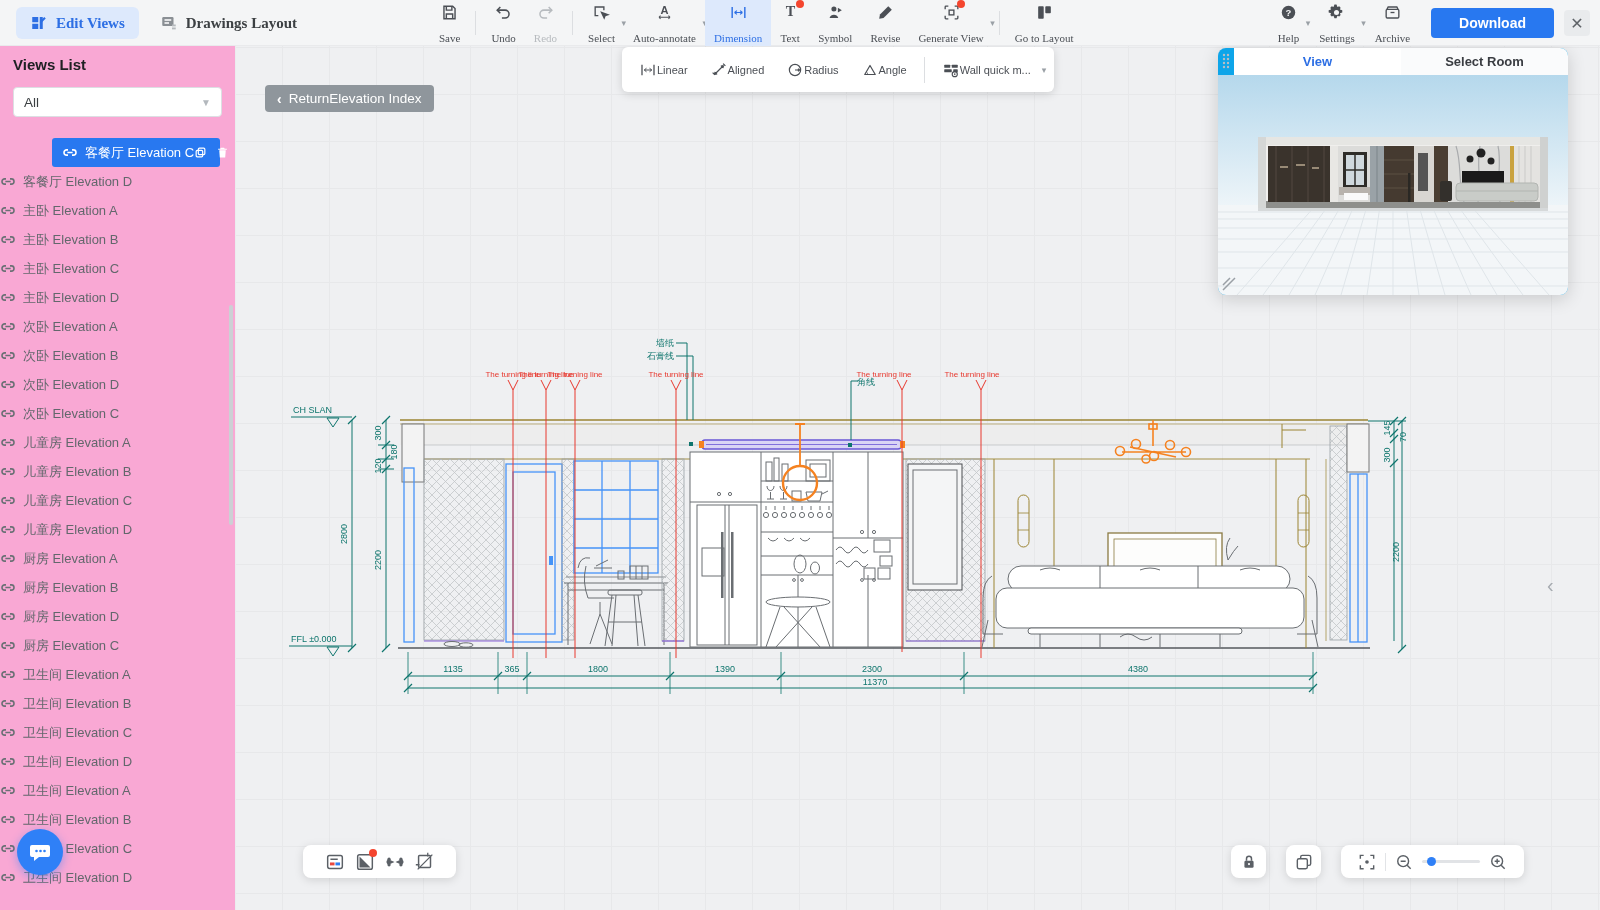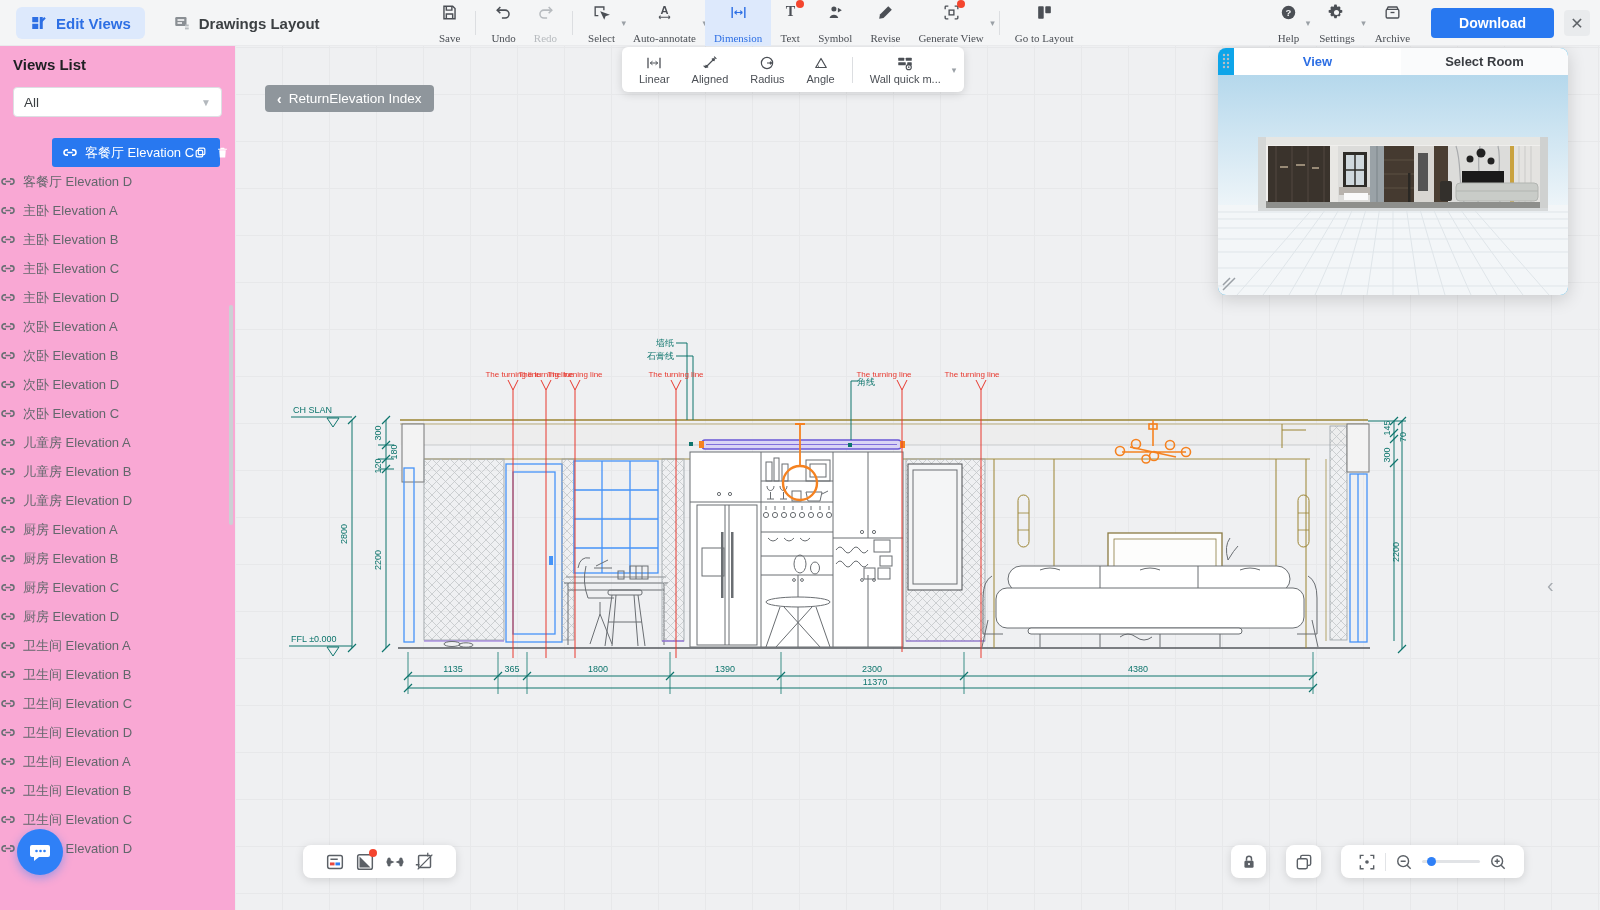--- a/index.html
+++ b/index.html
@@ -8,21 +8,21 @@
   body {
     background-color:#eff0f2;
     background-image: linear-gradient(#e7e8ea 1px, transparent 1px),
                       linear-gradient(90deg,#e7e8ea 1px, transparent 1px);
     background-size:47px 47px;
     position:relative;
   }
   
   .topbar { position:absolute; left:0; top:0; width:1600px; height:46px;
     background:#f4f5f6; border-bottom:1px solid #e9eaec; z-index:40; }
-  .mode-group { position:absolute; left:16px; top:0; height:46px; display:flex; align-items:center; gap:14px; }
+  .mode-group { position:absolute; left:16px; top:0; height:46px; display:flex; align-items:center; gap:7px;font-family:Liberation Serif, serif; }
   .mode-tab { display:flex; align-items:center; gap:8px; height:32px; padding:0 14px; border-radius:6px;
     font-size:15px; font-weight:bold; color:#3c4043; cursor:pointer; white-space:nowrap; }
   .mode-tab.active { background:#dde9fc; color:#2d6fe4; }
   .tools-center { position:absolute; left:430px; top:0; height:46px; display:flex; align-items:center; }
   .tools-right { position:absolute; right:10px; top:0; height:46px; display:flex; align-items:center; gap:2px; }
   .tool { display:flex; flex-direction:column; align-items:center; justify-content:center;
     padding:2px 9px; height:46px; color:#4b4f55; cursor:pointer; position:relative; }
   .tool .tic { width:20px; height:20px; display:flex; align-items:center; justify-content:center; position:relative; }
   .tool .tlb { font-size:11px; margin-top:9px; white-space:nowrap;font-family:Liberation Serif, serif; }
   .tool.active { background:#dde9fc; color:#2d6fe4; }
@@ -31,21 +31,21 @@
   .tool .caret { position:absolute; right:-2px; top:18px; font-size:9px; color:#9aa0a6; }
   .tool .reddot { position:absolute; right:-4px; top:-3px; width:8px; height:8px; border-radius:50%; background:#f4452e; }
   .tb-div { width:1px; height:24px; background:#dcdee1; margin:0 6px; }
   .btn-download { height:30px; padding:0 28px; background:#2878f0; color:#fff; font-size:14px; font-weight:bold;
     border:none; border-radius:4px; margin:0 8px 0 10px; cursor:pointer; }
   .btn-close { width:26px; height:26px; border-radius:4px; background:#e9ebed; color:#5f6368; font-size:16px;
     display:flex; align-items:center; justify-content:center; cursor:pointer; }
   
   .dim-card { position:absolute; left:622px; top:47px; height:45px; background:#fff; border-radius:6px;
     box-shadow:0 2px 10px rgba(0,0,0,.14); display:flex; align-items:center; padding:0 6px; z-index:39; }
-  .dim-item { display:flex; flex-direction:column; align-items:center; justify-content:center; padding:0 11px; color:#4b4f55; cursor:pointer; }
+  .dim-item { display:flex; flex-direction:row; align-items:center; justify-content:center; padding:0 11px; color:#4b4f55; cursor:pointer; }
   .dim-item .tic { width:18px; height:18px; }
   .dim-item .tlb { font-size:11px; margin-top:1px; white-space:nowrap; }
   .dim-card .tb-div { height:26px; }
   .dim-card .caret2 { font-size:9px; color:#9aa0a6; margin:0 2px 0 0; align-self:center; }
   
   .sidebar { position:absolute; left:0; top:46px; width:236px; height:864px; background:#f9a8d4;
     border-right:1px solid #ebecee; z-index:30; }
   .sb-title { position:absolute; left:13px; top:10px; font-size:15px; font-weight:bold; color:#202124; }
   .sb-select { position:absolute; left:13px; top:41px; width:209px; height:30px; border:1px solid #dcdfe3;
     border-radius:4px; background:#fff; display:flex; align-items:center; padding:0 10px; font-size:13.5px; color:#3c4043; cursor:pointer; }
@@ -452,20 +452,29 @@
       <div class="item">
         <span class="lic">
           <svg viewBox="0 0 24 22" width="16" height="15" fill="none" stroke="currentColor" stroke-width="2.4">
             <path d="M9 7H7a4 4 0 0 0 0 8h2M15 7h2a4 4 0 0 1 0 8h-2M8 11h8"></path>
           </svg>
         </span>
         <span>儿童房 Elevation B</span>
 
       </div>
 
+      <div class="item">
+        <span class="lic">
+          <svg viewBox="0 0 24 22" width="16" height="15" fill="none" stroke="currentColor" stroke-width="2.4">
+            <path d="M9 7H7a4 4 0 0 0 0 8h2M15 7h2a4 4 0 0 1 0 8h-2M8 11h8"></path>
+          </svg>
+        </span>
+        <span>儿童房 Elevation C</span>
+
+      </div>
 
       <div class="item">
         <span class="lic">
           <svg viewBox="0 0 24 22" width="16" height="15" fill="none" stroke="currentColor" stroke-width="2.4">
             <path d="M9 7H7a4 4 0 0 0 0 8h2M15 7h2a4 4 0 0 1 0 8h-2M8 11h8"></path>
           </svg>
         </span>
         <span>儿童房 Elevation D</span>
 
       </div>
@@ -489,31 +498,31 @@
         <span>厨房 Elevation B</span>
 
       </div>
 
       <div class="item">
         <span class="lic">
           <svg viewBox="0 0 24 22" width="16" height="15" fill="none" stroke="currentColor" stroke-width="2.4">
             <path d="M9 7H7a4 4 0 0 0 0 8h2M15 7h2a4 4 0 0 1 0 8h-2M8 11h8"></path>
           </svg>
         </span>
+        <span>厨房 Elevation D</span>
+
+      </div>
+
+      <div class="item">
+        <span class="lic">
+          <svg viewBox="0 0 24 22" width="16" height="15" fill="none" stroke="currentColor" stroke-width="2.4">
+            <path d="M9 7H7a4 4 0 0 0 0 8h2M15 7h2a4 4 0 0 1 0 8h-2M8 11h8"></path>
+          </svg>
+        </span>
         <span>厨房 Elevation C</span>
-
-      </div>
-
-      <div class="item">
-        <span class="lic">
-          <svg viewBox="0 0 24 22" width="16" height="15" fill="none" stroke="currentColor" stroke-width="2.4">
-            <path d="M9 7H7a4 4 0 0 0 0 8h2M15 7h2a4 4 0 0 1 0 8h-2M8 11h8"></path>
-          </svg>
-        </span>
-        <span>厨房 Elevation D</span>
 
       </div>
 
       <div class="item">
         <span class="lic">
           <svg viewBox="0 0 24 22" width="16" height="15" fill="none" stroke="currentColor" stroke-width="2.4">
             <path d="M9 7H7a4 4 0 0 0 0 8h2M15 7h2a4 4 0 0 1 0 8h-2M8 11h8"></path>
           </svg>
         </span>
         <span>卫生间 Elevation A</span>

